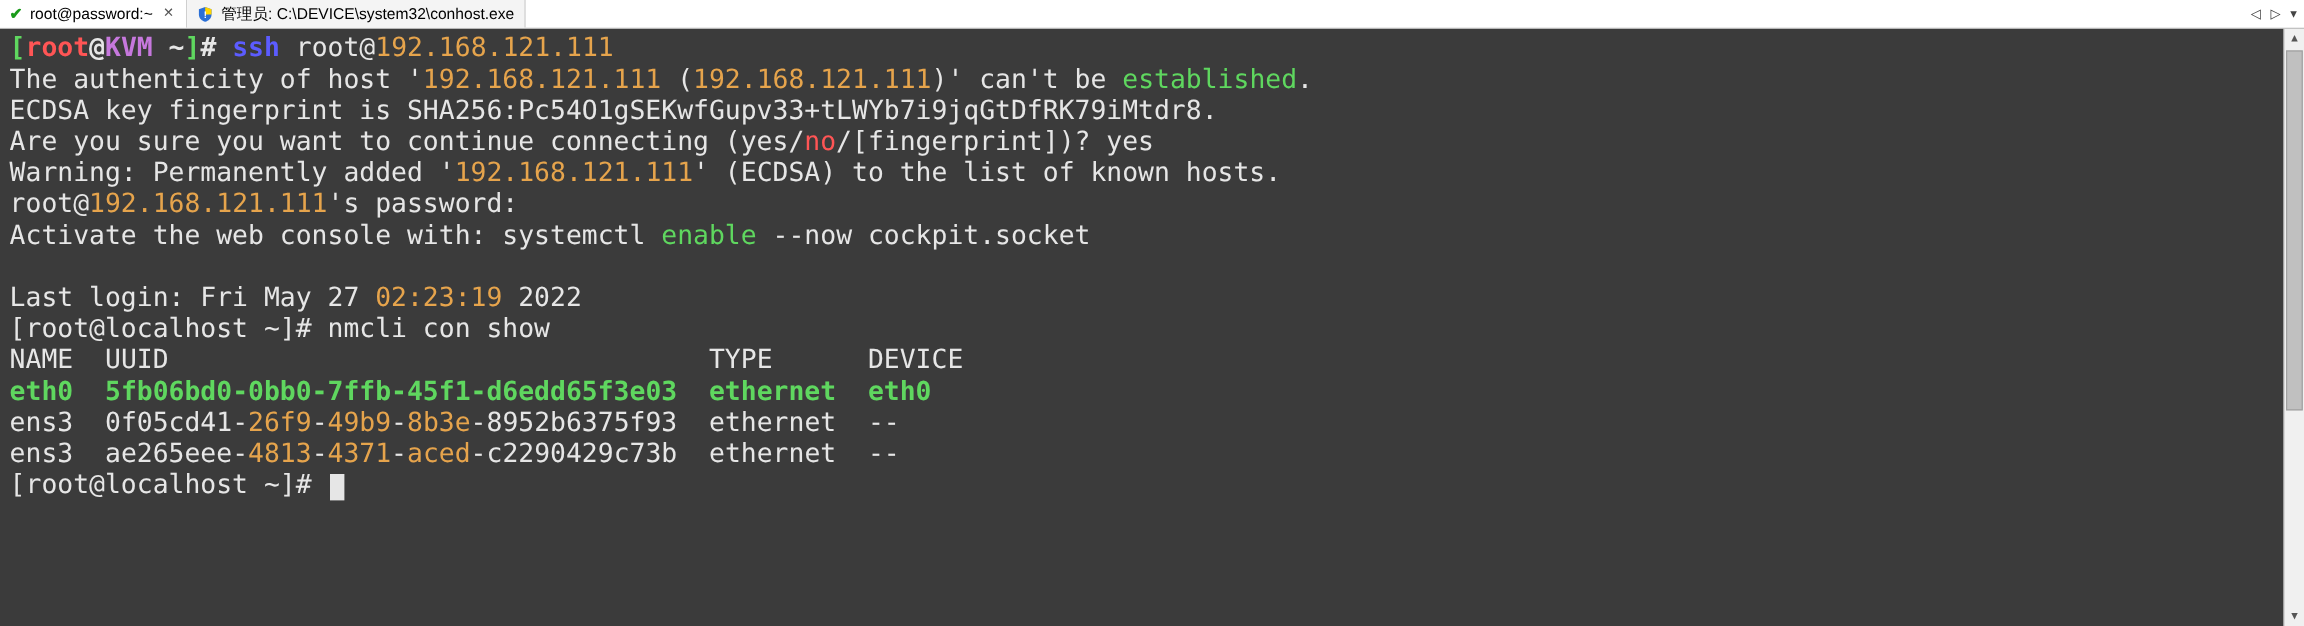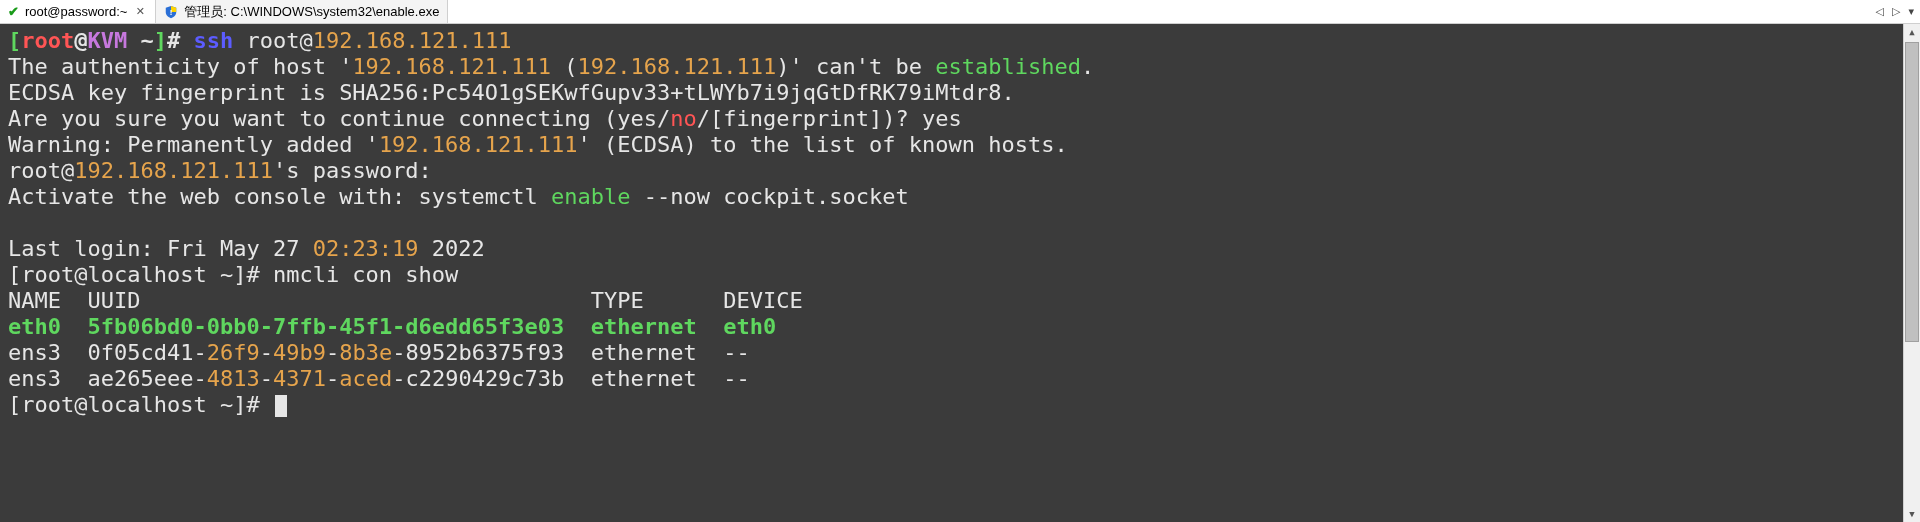--- a/index.html
+++ b/index.html
@@ -124,21 +124,21 @@
     <span class="close">✕</span>
   </div>
   <div class="tab inactive">
     <span class="icon-shield">
       <svg viewBox="0 0 16 16">
           <path fill="#2a6fd6" d="M8 1 L14 3 V8 C14 12 11 14 8 15 C5 14 2 12 2 8 V3 Z"></path>
           <path fill="#ffd400" d="M8 1 L14 3 V8 L8 8 Z"></path>
           <text x="8" y="11" text-anchor="middle" font-size="9" fill="#fff" font-weight="bold">!</text>
         </svg>
     </span>
-    <span>管理员: C:\WINDOWS\system32\enable.exe</span>
+    <span>管理员: C:\DEVICE\system32\conhost.exe</span>
   </div>
   <div class="tabbar-spacer"></div>
   <div class="tabbar-nav">
     <span>◁</span>
     <span>▷</span>
     <span>▾</span>
   </div>
 </div>
 
 <div class="term-wrap">

